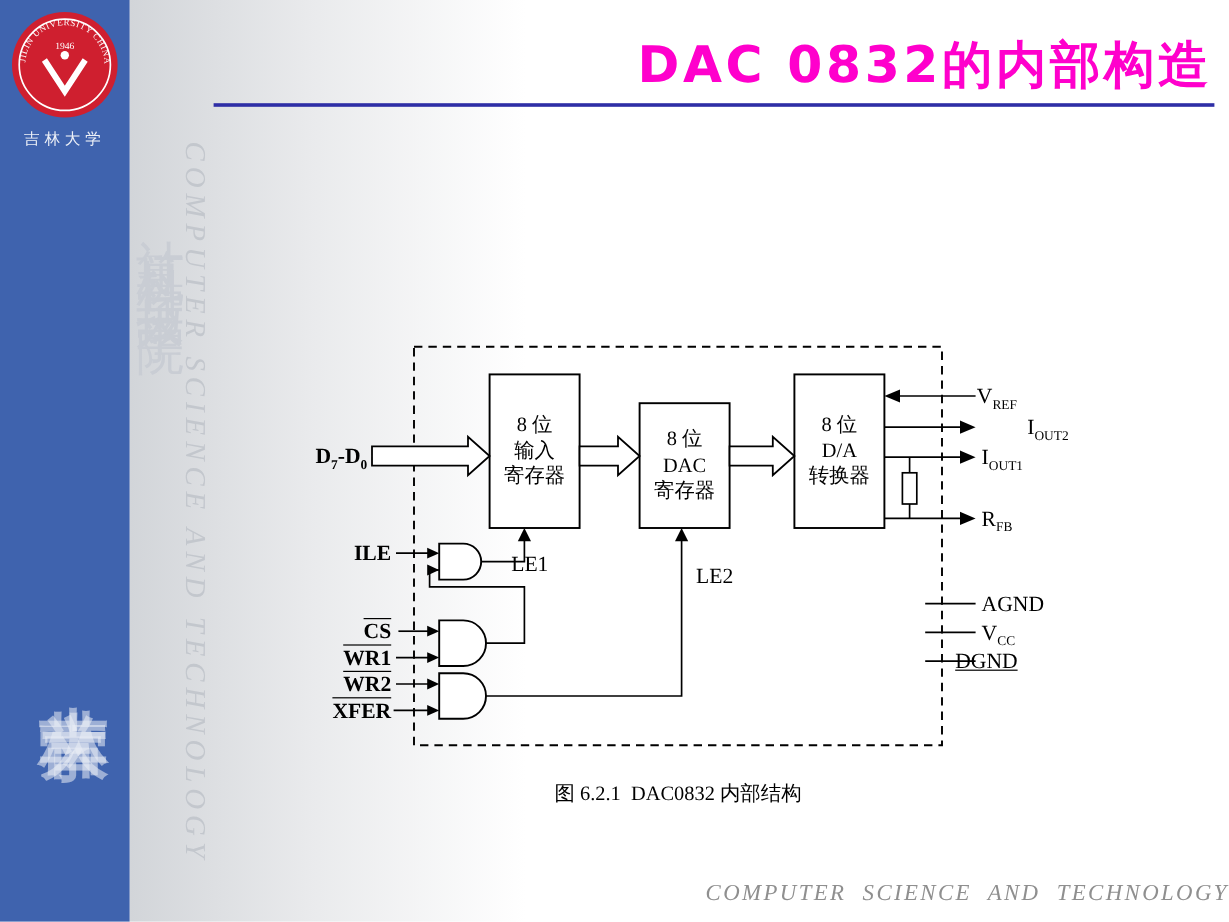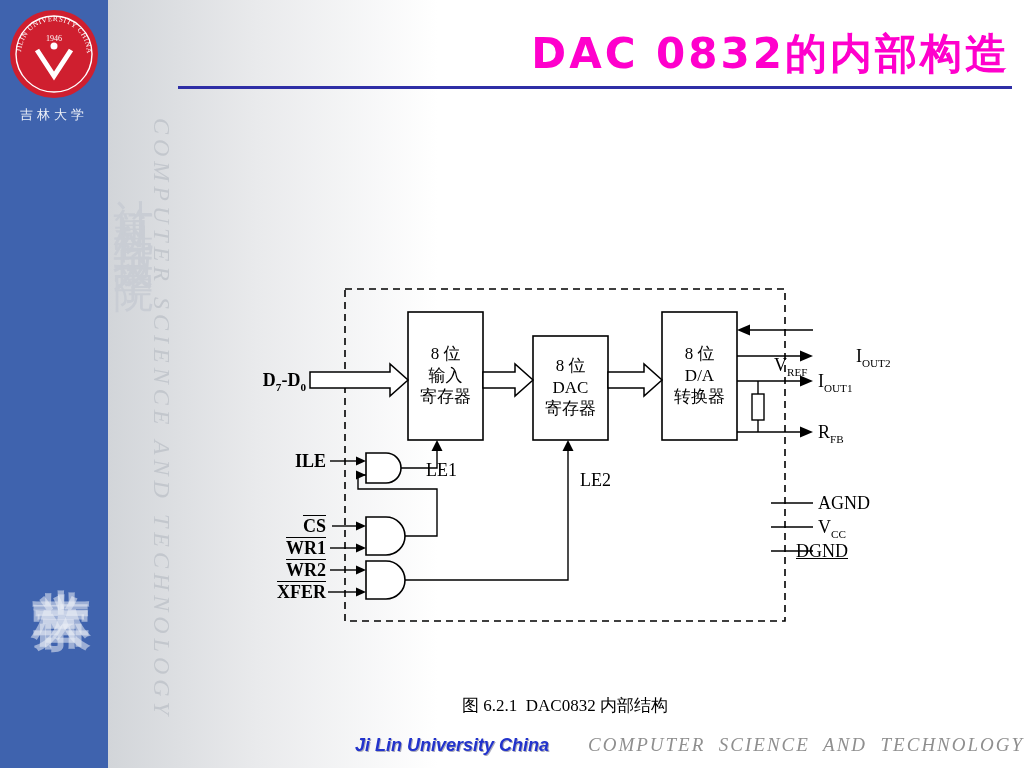--- a/index.html
+++ b/index.html
@@ -51,21 +51,21 @@
   .lbl.r{text-align:right;font-weight:bold;}
   .ovl{text-decoration:overline;}
   sub{font-size:0.62em;}
   .blocktext{
     position:absolute;display:flex;flex-direction:column;justify-content:center;
     align-items:center;gap:3px;font-size:17px;color:#000;z-index:5;
     font-family:"Liberation Serif","DejaVu Serif",serif;line-height:1.1;
   }
   .caption{
     position:absolute;left:340px;top:650px;width:450px;text-align:center;
-    font-size:17px;color:#000;z-index:5;white-space:pre;margin-top:44px;
+    font-size:17px;color:#000;z-index:5;white-space:pre;
   }
   .footer-left{
     position:absolute;left:355px;top:735px;font-family:"Liberation Sans","DejaVu Sans",sans-serif;
     font-size:18px;font-weight:bold;font-style:italic;color:var(--c-footer-left,#2233cc);
     text-shadow:1px 1px 0 #aab;z-index:5;white-space:pre;
   }
   .footer-right{
     position:absolute;left:588px;top:734px;font-family:"Liberation Serif","DejaVu Serif",serif;
     font-size:19px;font-style:italic;letter-spacing:2px;color:var(--c-footer-right,#8f8f8f);
     text-shadow:1px 1px 0 #ffffff;z-index:5;white-space:pre;
@@ -199,21 +199,21 @@
   <div class="lbl r" style="left:230px;top:580px;width:96px;">
     <span class="ovl">XFER</span>
   </div>
   <div class="lbl" style="left:426px;top:458px;">
     <span>LE1</span>
   </div>
   <div class="lbl" style="left:580px;top:468px;">
     <span>LE2</span>
   </div>
 
-  <div class="lbl" style="left:774px;top:318px;margin-top:35px;">
+  <div class="lbl" style="left:814px;top:318px;">
     <span>V</span><sub>REF</sub>
   </div>
   <div class="lbl" style="left:856px;top:344px;">
     <span>I</span><sub>OUT2</sub>
   </div>
   <div class="lbl" style="left:818px;top:369px;">
     <span>I</span><sub>OUT1</sub>
   </div>
   <div class="lbl" style="left:818px;top:420px;font-family:Liberation Serif, serif;">
     <span>R</span><sub>FB</sub>
@@ -223,16 +223,15 @@
   </div>
   <div class="lbl" style="left:818px;top:515px;">
     <span>V</span><sub>CC</sub>
   </div>
   <div class="lbl" style="left:796px;top:539px;text-decoration:underline;">
     <span>DGND</span>
   </div>
 
   <div class="caption">图 6.2.1  DAC0832 内部结构</div>
 
-  <div class="footer-left">Ji Lin University China</div>
   <div class="footer-right">COMPUTER  SCIENCE  AND  TECHNOLOGY</div>
 
 </div>
 
 </body></html>

